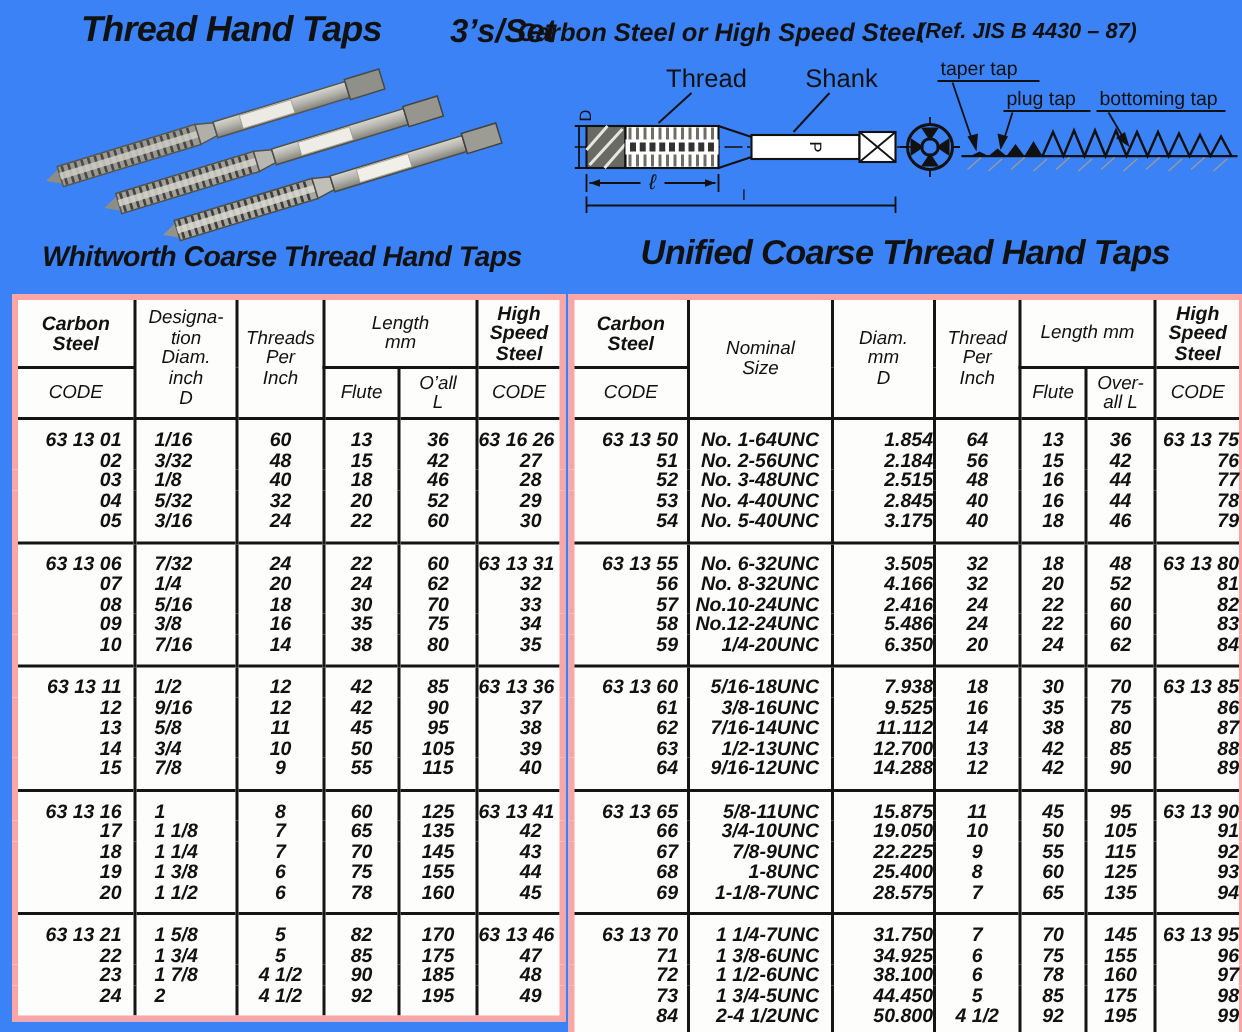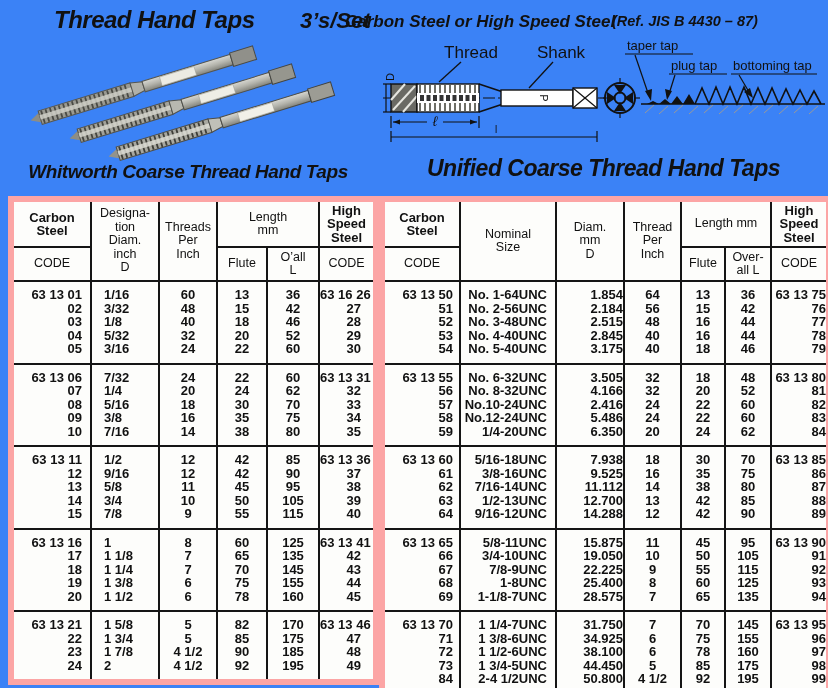--- a/index.html
+++ b/index.html
@@ -17,21 +17,21 @@
   .diagram{position:absolute;left:383px;top:34px;}
   svg text{font-family:"Liberation Sans",sans-serif;fill:#111;}
   
   .sec-title-w{position:absolute;left:8px;top:161px;width:360px;text-align:center;
     font-size:19px;font-weight:bold;font-style:italic;letter-spacing:-0.4px;}
   .sec-title-u{position:absolute;left:379px;top:155px;width:449px;text-align:center;
     font-size:23px;font-weight:bold;font-style:italic;letter-spacing:-0.5px;}
   
   table.data-table{
     position:absolute;top:196px;border-collapse:collapse;table-layout:fixed;
-    border:6px solid #fca5a5;background:#fdfdfb;
+    border:4px solid #fca5a5;background:#fdfdfb;font-style:italic;
   }
   #w-table{left:8px;width:365px;}
   #u-table{left:379px;width:447px;}
   .data-table th,.data-table td{border-left:2px solid #151515;padding:0;}
   .data-table th{
     font-weight:normal;font-size:12.5px;line-height:13.5px;
     white-space:pre-line;text-align:center;vertical-align:middle;
   }
   .data-table th.bold{font-weight:bold;font-size:13px;}
   .data-table tr.h1 th{height:44px;}

